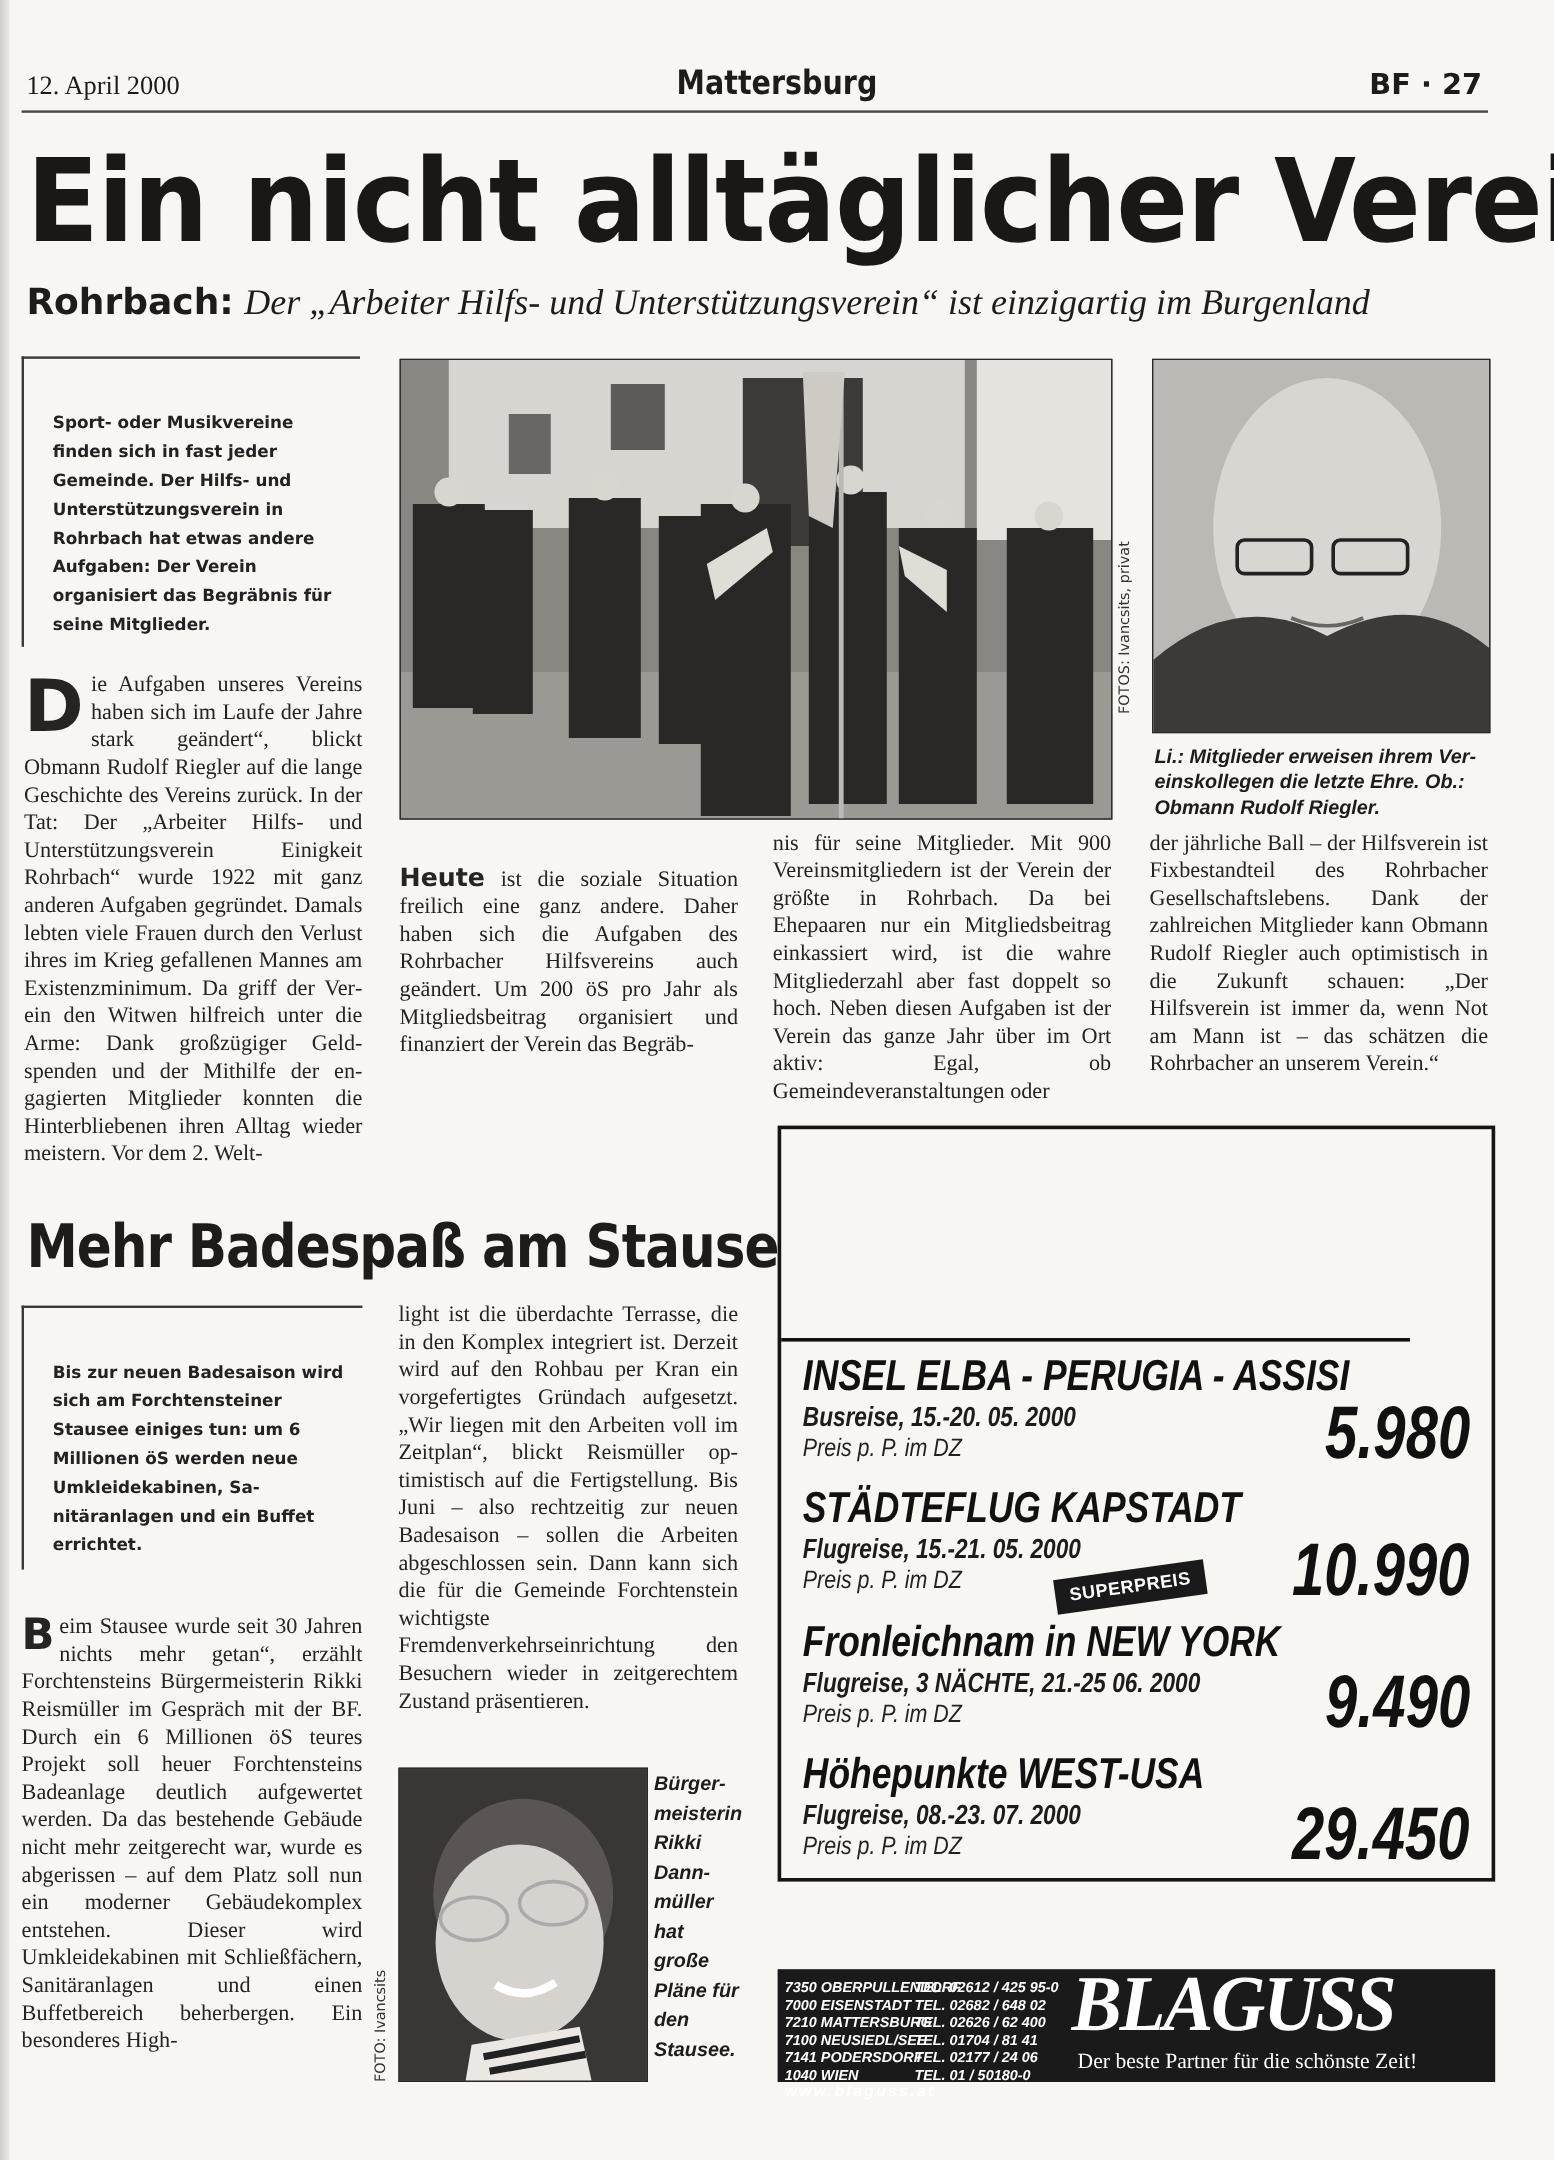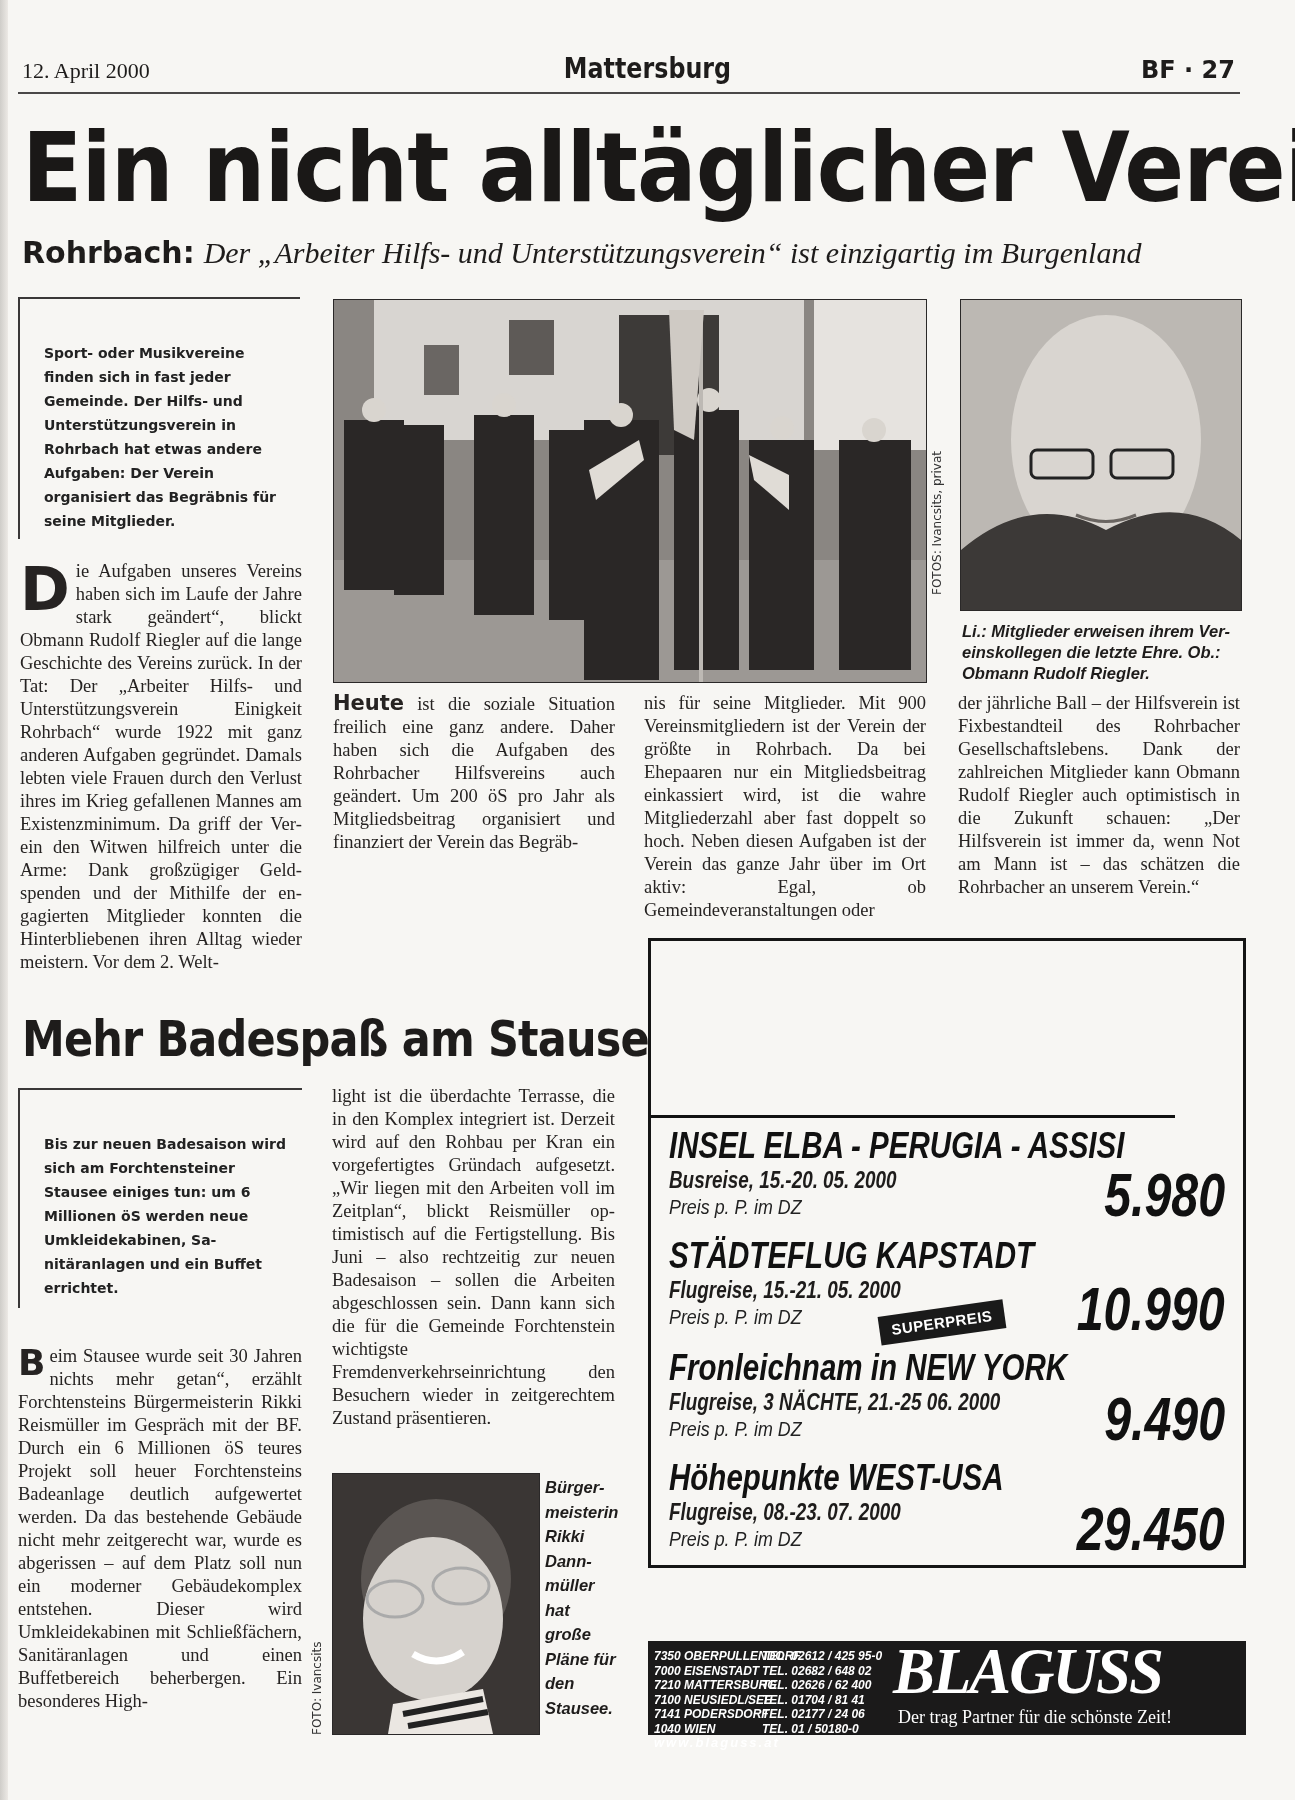--- a/index.html
+++ b/index.html
@@ -109,21 +109,21 @@
     <ellipse cx="145" cy="140" rx="95" ry="125" fill="#d9d5d0"></ellipse>
     <path d="M0 310 L0 250 Q70 190 145 230 Q220 190 280 240 L280 310Z" fill="#3c3937"></path>
     <rect x="70" y="150" width="62" height="28" rx="6" fill="none" stroke="#222" stroke-width="3"></rect>
     <rect x="150" y="150" width="62" height="28" rx="6" fill="none" stroke="#222" stroke-width="3"></rect>
     <path d="M115 215 Q145 228 175 215" stroke="#6a6561" stroke-width="3" fill="none"></path>
   </svg>
 </div>
 <div class="abs caption" style="left:962px;top:621px;width:278px;">Li.: Mitglieder erweisen ihrem Ver­einskollegen die letzte Ehre. Ob.: Obmann Rudolf Riegler.</div>
 
 <div class="abs col" style="left:333px;top:692px;width:282px;">
-  <p style="margin-top:0;"><span class="runin">Heute</span><span> ist die soziale Situation freilich eine ganz andere. Daher haben sich die Aufgaben des Rohrbacher Hilfsvereins auch geändert. Um 200 öS pro Jahr als Mitgliedsbeitrag organisiert und finanziert der Verein das Begräb-</span></p>
+  <p style="margin-top:28px;"><span class="runin">Heute</span><span> ist die soziale Situation freilich eine ganz andere. Daher haben sich die Aufgaben des Rohrbacher Hilfsvereins auch geändert. Um 200 öS pro Jahr als Mitgliedsbeitrag organisiert und finanziert der Verein das Begräb-</span></p>
 </div>
 
 <div class="abs col" style="left:644px;top:692px;width:282px;">
   <p>nis für seine Mitglieder. Mit 900 Vereinsmitgliedern ist der Verein der größte in Rohrbach. Da bei Ehepaaren nur ein Mitgliedsbei­trag einkassiert wird, ist die wah­re Mitgliederzahl aber fast dop­pelt so hoch. Neben diesen Auf­gaben ist der Verein das ganze Jahr über im Ort aktiv: Egal, ob Gemeindeveranstaltungen oder</p>
 </div>
 
 <div class="abs col" style="left:958px;top:692px;width:282px;">
   <p>der jährliche Ball – der Hilfsverein ist Fixbestandteil des Rohrbacher Gesellschaftslebens. Dank der zahlreichen Mitglieder kann Ob­mann Rudolf Riegler auch opti­mistisch in die Zukunft schauen: „Der Hilfsverein ist immer da, wenn Not am Mann ist – das schätzen die Rohrbacher an unse­rem Verein.“</p>
 </div>
 
@@ -191,14 +191,14 @@
   <div class="abs" style="left:6px;top:8px;">
     <div class="branch"><span style="display:inline-block;width:108px;">7350 OBERPULLENDORF</span><span>TEL. 02612 / 425 95-0</span></div>
     <div class="branch"><span style="display:inline-block;width:108px;">7000 EISENSTADT</span><span>TEL. 02682 / 648 02</span></div>
     <div class="branch"><span style="display:inline-block;width:108px;">7210 MATTERSBURG</span><span>TEL. 02626 / 62 400</span></div>
     <div class="branch"><span style="display:inline-block;width:108px;">7100 NEUSIEDL/SEE</span><span>TEL. 01704 / 81 41</span></div>
     <div class="branch"><span style="display:inline-block;width:108px;">7141 PODERSDORF</span><span>TEL. 02177 / 24 06</span></div>
     <div class="branch"><span style="display:inline-block;width:108px;">1040 WIEN</span><span>TEL. 01 / 50180-0</span></div>
     <div class="branch" style="font-size:13px;letter-spacing:2px;">www.blaguss.at</div>
   </div>
   <div class="abs logo" style="left:245px;top:-8px;">BLAGUSS</div>
-  <div class="abs slogan" style="left:250px;top:66px;">Der trag Partner für die schönste Zeit!</div>
+  <div class="abs slogan" style="left:250px;top:66px;">Der beste Partner für die schönste Zeit!</div>
 </div>
 
 </body></html>

